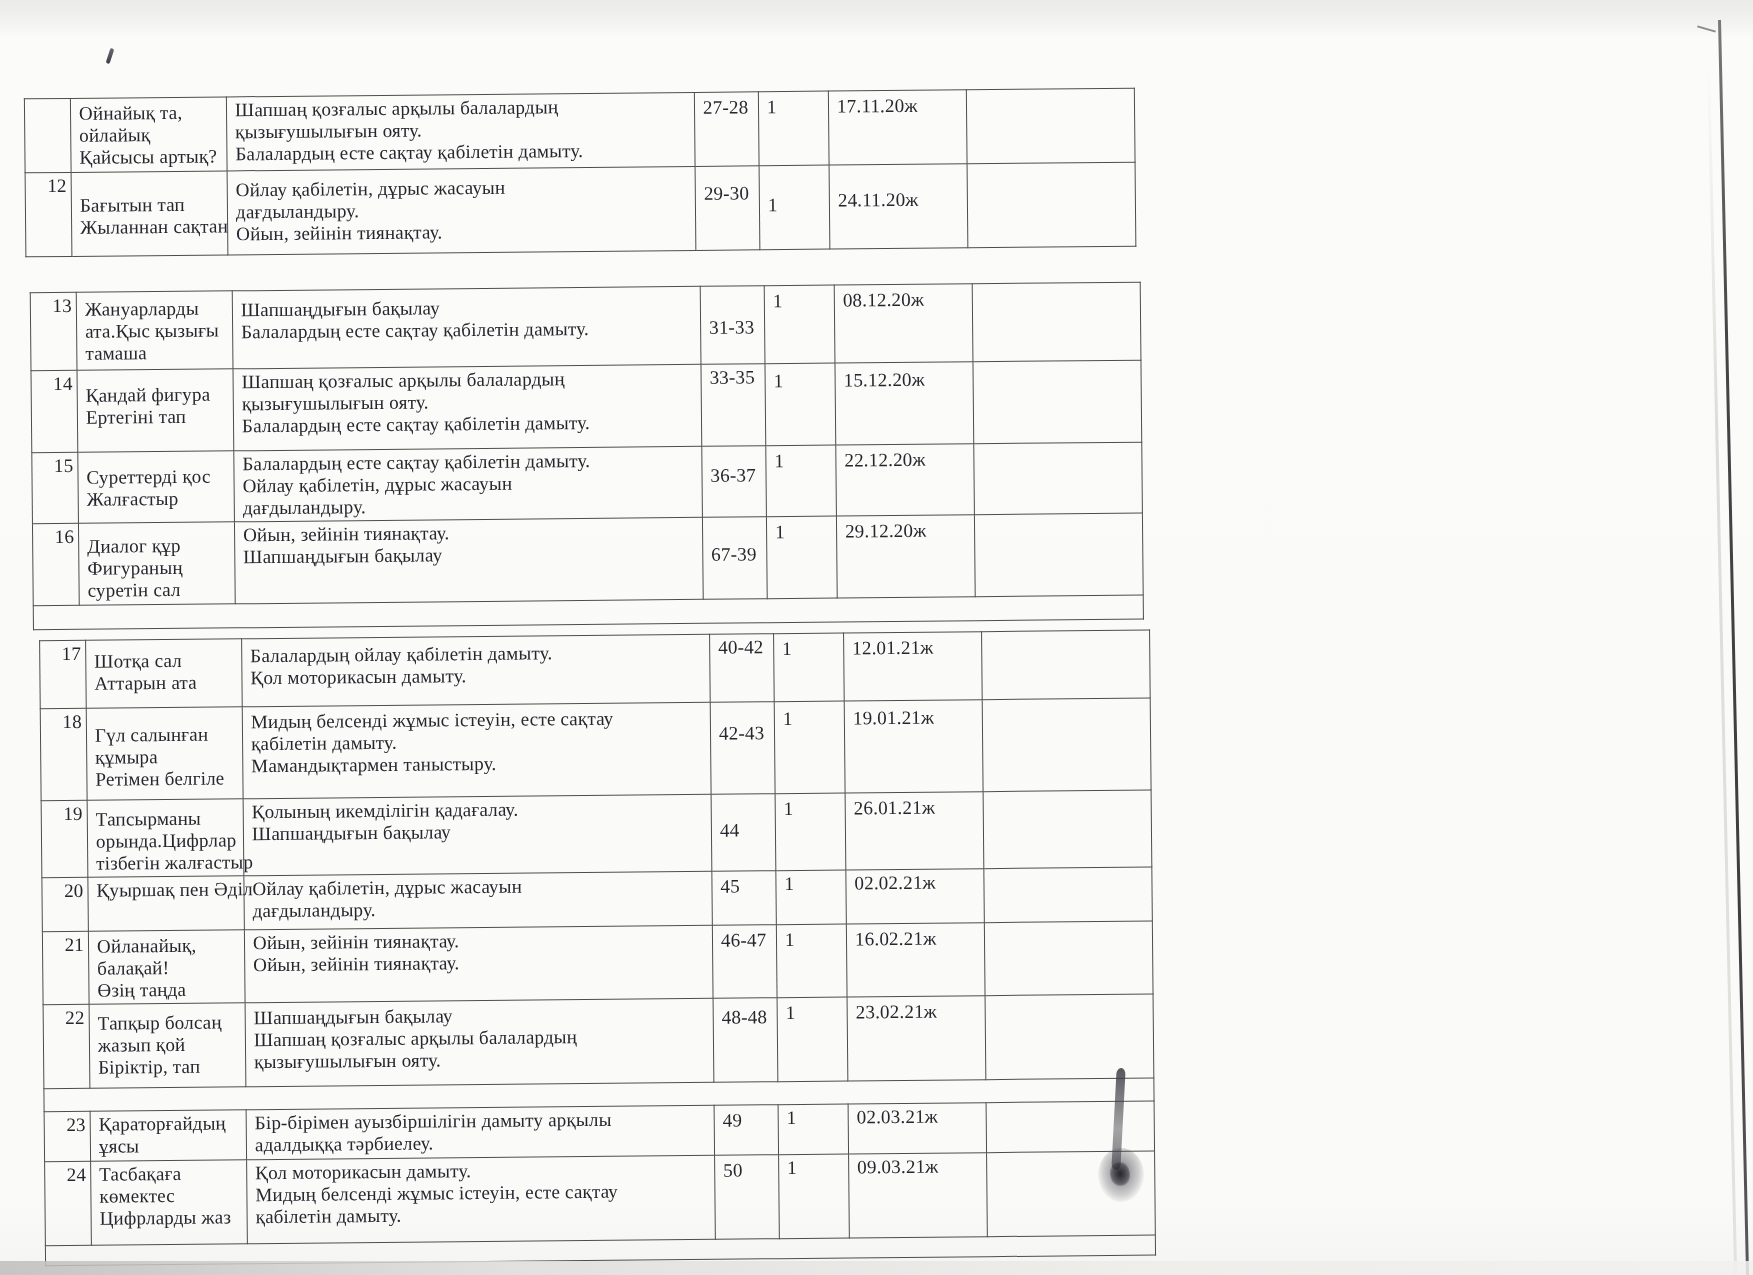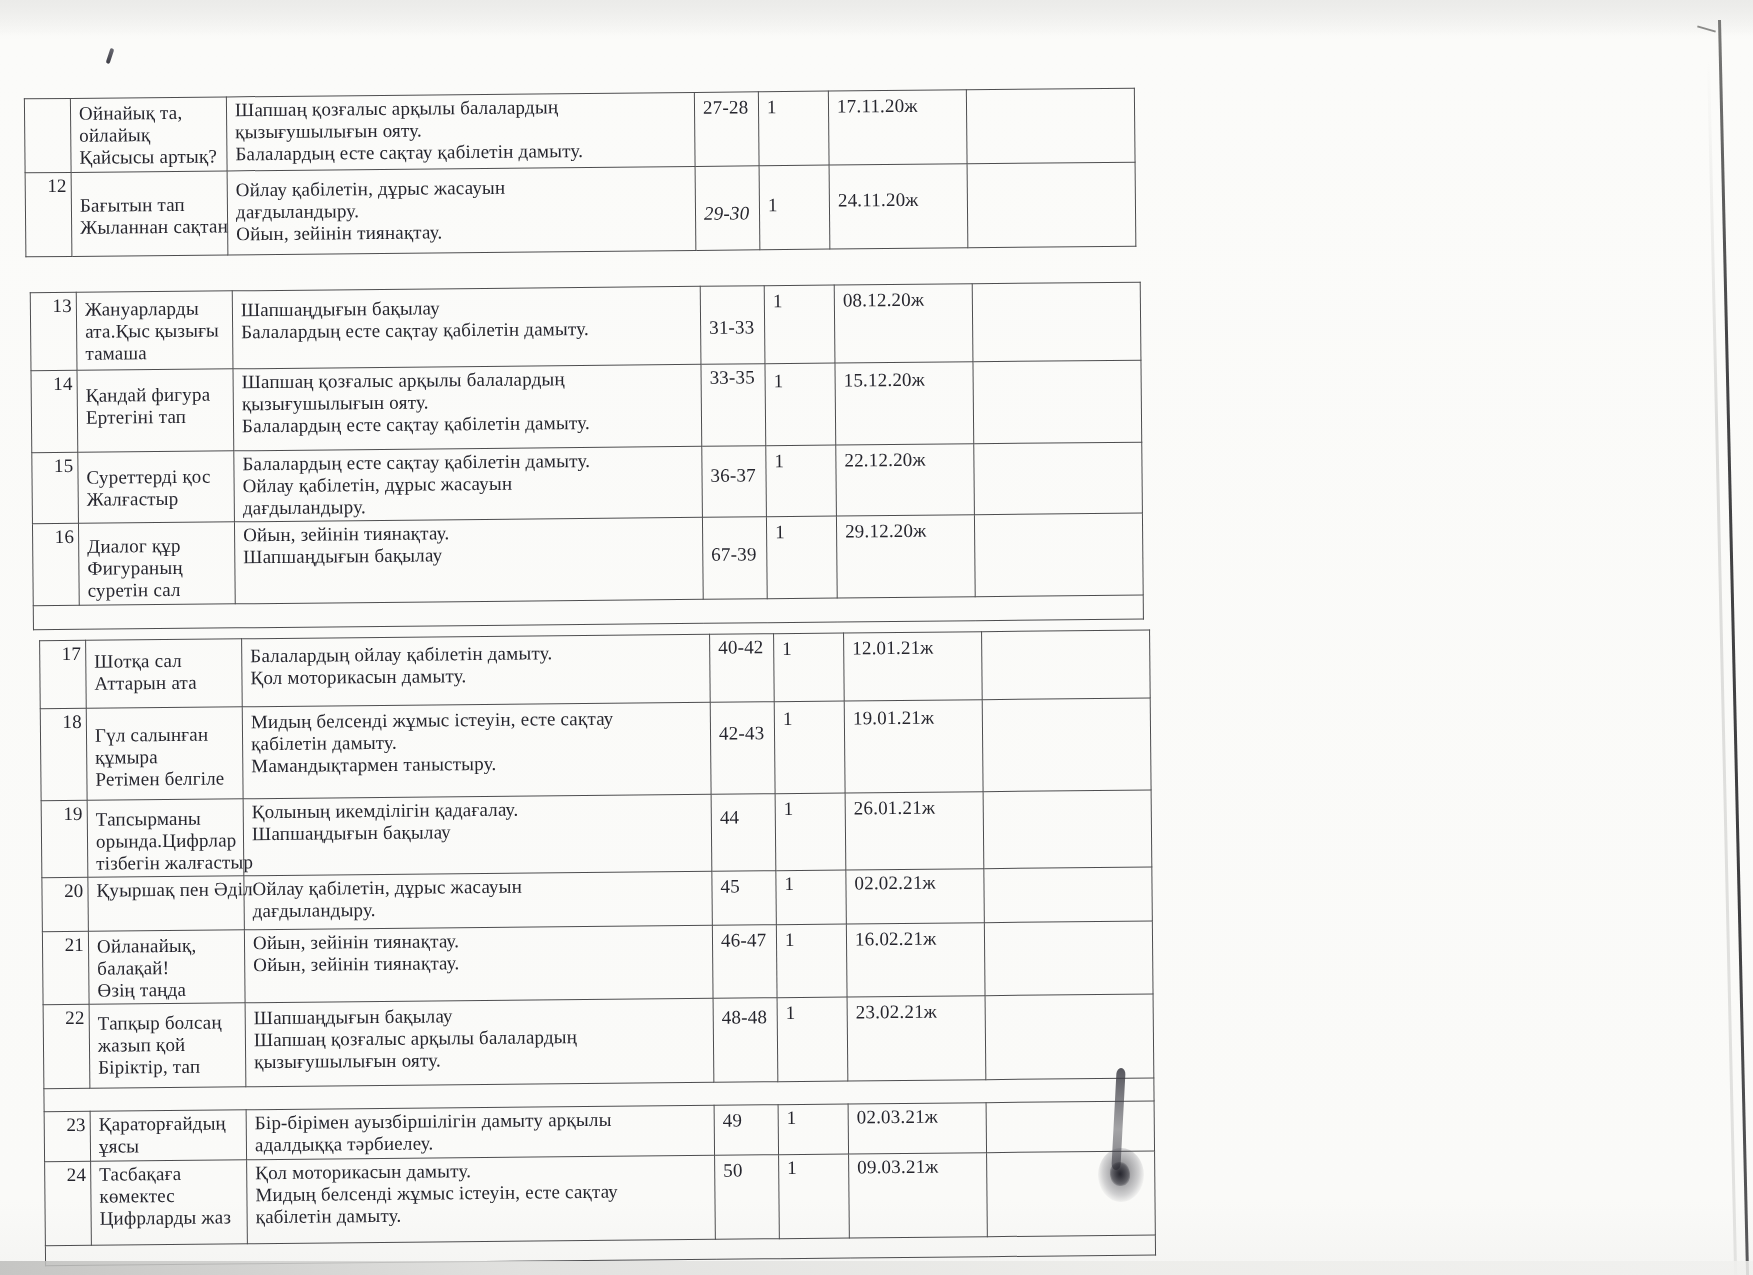--- a/index.html
+++ b/index.html
@@ -136,21 +136,21 @@
             <td class="c-date" style="padding-top: 4px;">17.11.20ж</td>
             <td class="c-notes"></td>
           </tr>
           <tr style="height: 84px;">
             <td class="c-num">12</td>
             <td class="c-name" style="padding-top: 22px;">Бағытын тап
 Жыланнан сақтан</td>
             <td class="c-description" style="padding-top: 8px;">Ойлау қабілетін, дұрыс жасауын
 дағдыландыру.
 Ойын, зейінін тиянақтау.</td>
-            <td class="c-pages" style="padding-top: 36px; font-style: italic;">29-30</td>
+            <td class="c-pages" style="padding-top: 16px;">29-30</td>
             <td class="c-hours" style="padding-top: 28px;">1</td>
             <td class="c-date" style="padding-top: 24px;">24.11.20ж</td>
             <td class="c-notes"></td>
           </tr>
         </tbody>
       </table>
     <table class="frag" style="left: 28px; top: 292px;">
         <colgroup>
           <col style="width: 46px;">
           <col style="width: 156px;">
@@ -249,21 +249,21 @@
             <td class="c-date" style="padding-top: 6px;">19.01.21ж</td>
             <td class="c-notes"></td>
           </tr>
           <tr style="height: 76px;">
             <td class="c-num">19</td>
             <td class="c-name" style="padding-top: 8px;">Тапсырманы
 орында.Цифрлар
 тізбегін жалғастыр</td>
             <td class="c-description" style="padding-top: 2px;">Қолының икемділігін қадағалау.
 Шапшаңдығын бақылау</td>
-            <td class="c-pages" style="padding-top: 12px; margin-top: 16px;">44</td>
+            <td class="c-pages" style="padding-top: 25px; margin-top: 16px;">44</td>
             <td class="c-hours" style="padding-top: 4px;">1</td>
             <td class="c-date" style="padding-top: 4px;">26.01.21ж</td>
             <td class="c-notes"></td>
           </tr>
           <tr style="height: 54px;">
             <td class="c-num">20</td>
             <td class="c-name" style="padding-top: 2px;">Қуыршақ пен Әділ</td>
             <td class="c-description" style="padding-top: 2px;">Ойлау қабілетін, дұрыс жасауын
 дағдыландыру.</td>
             <td class="c-pages" style="padding-top: 4px;">45</td>

